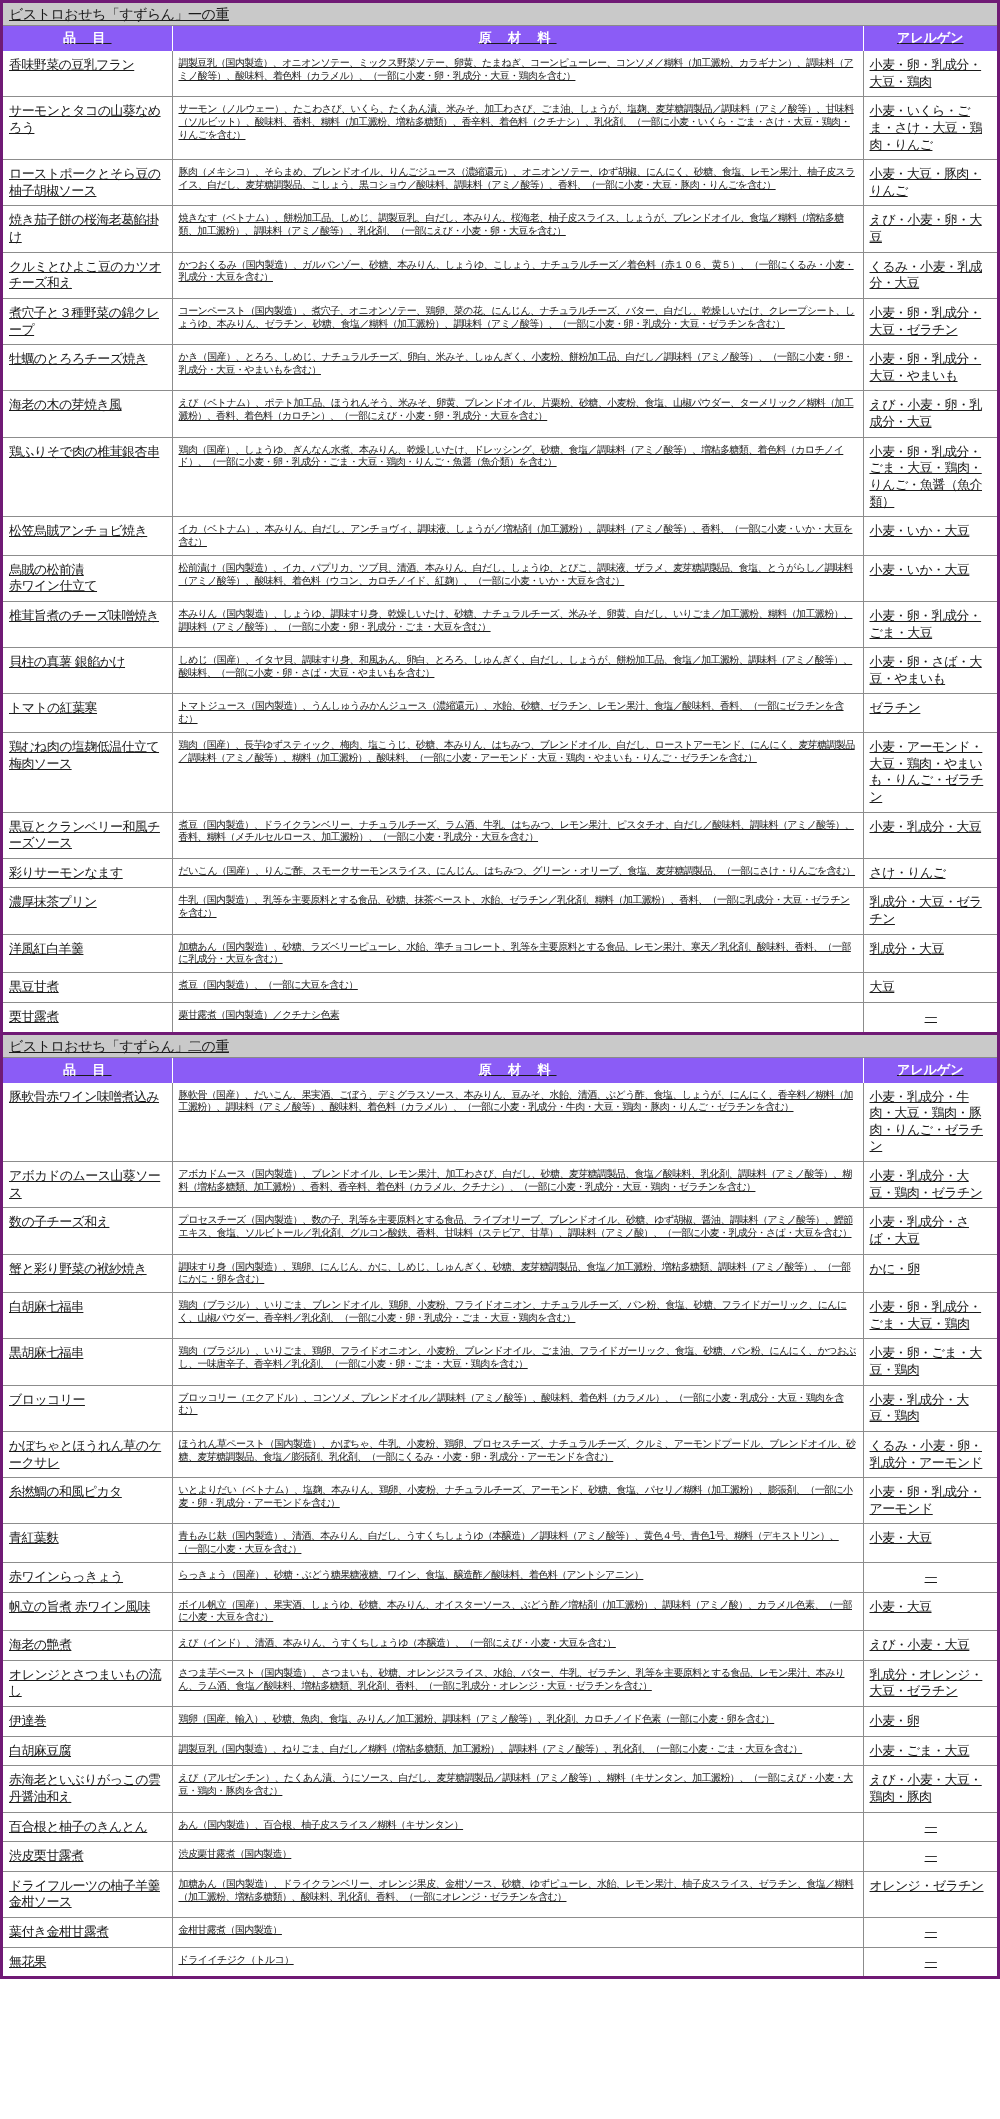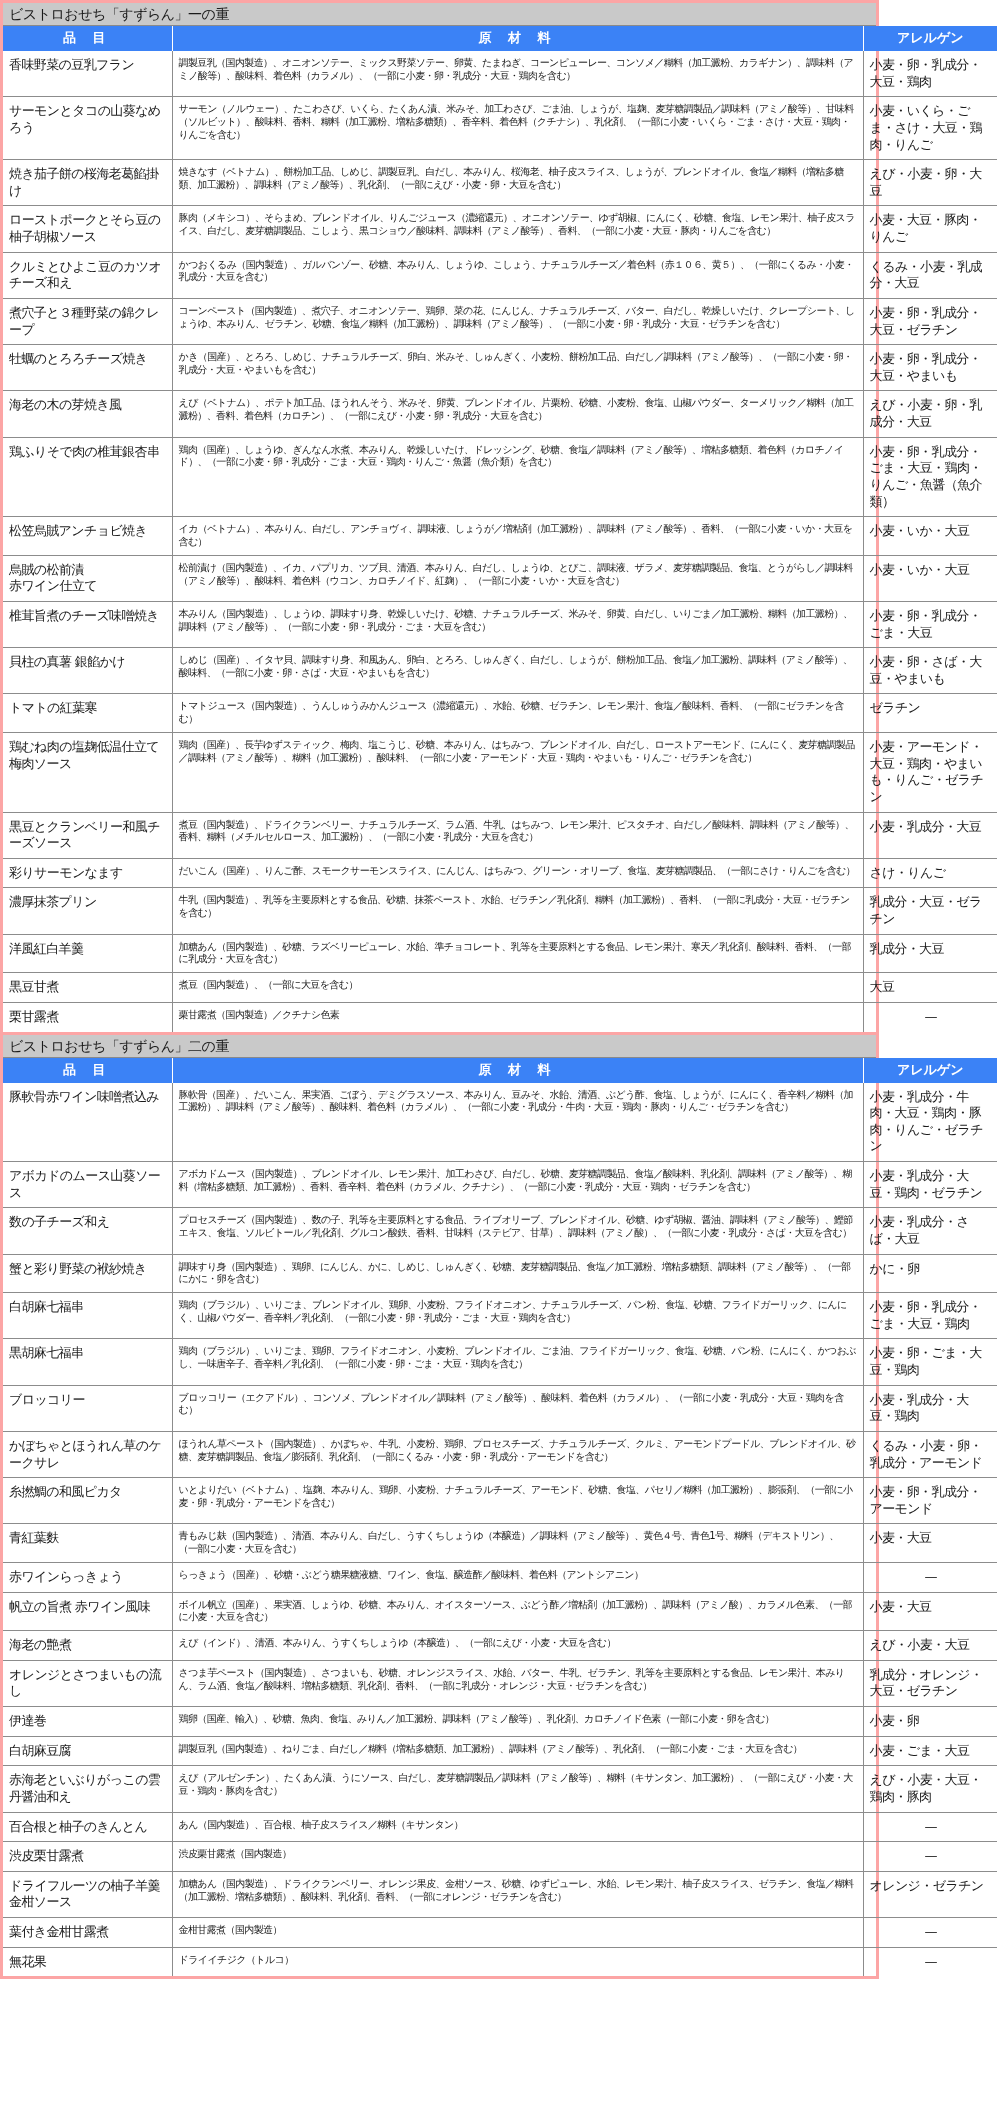--- a/index.html
+++ b/index.html
@@ -4,44 +4,45 @@
 <style>
   * { box-sizing: border-box; margin: 0; padding: 0; }
   html, body { width: 1000px; background: #ffffff; }
   body {
     font-family: "DejaVu Sans", "Liberation Sans", sans-serif;
     color: #1a1a1a;
     font-size: 12.5px;
     line-height: 1.28;
   }
   .section {
-    border: 3px solid #fca5a5;
+    border: 3px solid #701a75;
     border-bottom-width: 3px;
-    width: 879px;
+    width: 1000px;
+    text-decoration: underline;
   }
   .section + .section { border-top-width: 0; }
   .section-title {
     background: #c9c9c9;
     color: #1a1a1a;
     font-size: 14px;
     padding: 3px 6px;
     height: 23px;
     letter-spacing: -0.5px;
     border-bottom: 1px solid #8a8a8a;
   }
   table {
     width: 100%;
     border-collapse: collapse;
     table-layout: fixed;
   }
   col.c-item { width: 169px; }
   col.c-ing { width: 691px; }
   col.c-all { width: 134px; }
   thead th {
-    background: #3b82f6;
+    background: #8b5cf6;
     color: #ffffff;
     font-weight: bold;
     font-size: 13px;
     height: 25px;
     text-align: center;
     border-left: 1px solid #ffffff;
     letter-spacing: 6px;
   }
   thead th:first-child { border-left: none; }
   thead th.h-all { letter-spacing: 0; margin-top: 26px; }
@@ -84,28 +85,28 @@
             <td class="item">香味野菜の豆乳フラン</td>
             <td class="ing">調製豆乳（国内製造）、オニオンソテー、ミックス野菜ソテー、卵黄、たまねぎ、コーンピューレー、コンソメ／糊料（加工澱粉、カラギナン）、調味料（アミノ酸等）、酸味料、着色料（カラメル）、（一部に小麦・卵・乳成分・大豆・鶏肉を含む）</td>
             <td class="all">小麦・卵・乳成分・大豆・鶏肉</td>
           </tr>
           <tr>
             <td class="item">サーモンとタコの山葵なめろう</td>
             <td class="ing">サーモン（ノルウェー）、たこわさび、いくら、たくあん漬、米みそ、加工わさび、ごま油、しょうが、塩麹、麦芽糖調製品／調味料（アミノ酸等）、甘味料（ソルビット）、酸味料、香料、糊料（加工澱粉、増粘多糖類）、香辛料、着色料（クチナシ）、乳化剤、（一部に小麦・いくら・ごま・さけ・大豆・鶏肉・りんごを含む）</td>
             <td class="all">小麦・いくら・ごま・さけ・大豆・鶏肉・りんご</td>
           </tr>
           <tr>
+            <td class="item">ローストポークとそら豆の柚子胡椒ソース</td>
+            <td class="ing">豚肉（メキシコ）、そらまめ、ブレンドオイル、りんごジュース（濃縮還元）、オニオンソテー、ゆず胡椒、にんにく、砂糖、食塩、レモン果汁、柚子皮スライス、白だし、麦芽糖調製品、こしょう、黒コショウ／酸味料、調味料（アミノ酸等）、香料、（一部に小麦・大豆・豚肉・りんごを含む）</td>
+            <td class="all">小麦・大豆・豚肉・りんご</td>
+          </tr>
+          <tr>
             <td class="item">焼き茄子餅の桜海老葛餡掛け</td>
             <td class="ing">焼きなす（ベトナム）、餅粉加工品、しめじ、調製豆乳、白だし、本みりん、桜海老、柚子皮スライス、しょうが、ブレンドオイル、食塩／糊料（増粘多糖類、加工澱粉）、調味料（アミノ酸等）、乳化剤、（一部にえび・小麦・卵・大豆を含む）</td>
             <td class="all">えび・小麦・卵・大豆</td>
-          </tr>
-          <tr>
-            <td class="item">ローストポークとそら豆の柚子胡椒ソース</td>
-            <td class="ing">豚肉（メキシコ）、そらまめ、ブレンドオイル、りんごジュース（濃縮還元）、オニオンソテー、ゆず胡椒、にんにく、砂糖、食塩、レモン果汁、柚子皮スライス、白だし、麦芽糖調製品、こしょう、黒コショウ／酸味料、調味料（アミノ酸等）、香料、（一部に小麦・大豆・豚肉・りんごを含む）</td>
-            <td class="all">小麦・大豆・豚肉・りんご</td>
           </tr>
           <tr>
             <td class="item">クルミとひよこ豆のカツオチーズ和え</td>
             <td class="ing">かつおくるみ（国内製造）、ガルバンゾー、砂糖、本みりん、しょうゆ、こしょう、ナチュラルチーズ／着色料（赤１０６、黄５）、（一部にくるみ・小麦・乳成分・大豆を含む）</td>
             <td class="all">くるみ・小麦・乳成分・大豆</td>
           </tr>
           <tr>
             <td class="item">煮穴子と３種野菜の錦クレープ</td>
             <td class="ing">コーンペースト（国内製造）、煮穴子、オニオンソテー、鶏卵、菜の花、にんじん、ナチュラルチーズ、バター、白だし、乾燥しいたけ、クレープシート、しょうゆ、本みりん、ゼラチン、砂糖、食塩／糊料（加工澱粉）、調味料（アミノ酸等）、（一部に小麦・卵・乳成分・大豆・ゼラチンを含む）</td>
             <td class="all">小麦・卵・乳成分・大豆・ゼラチン</td>

